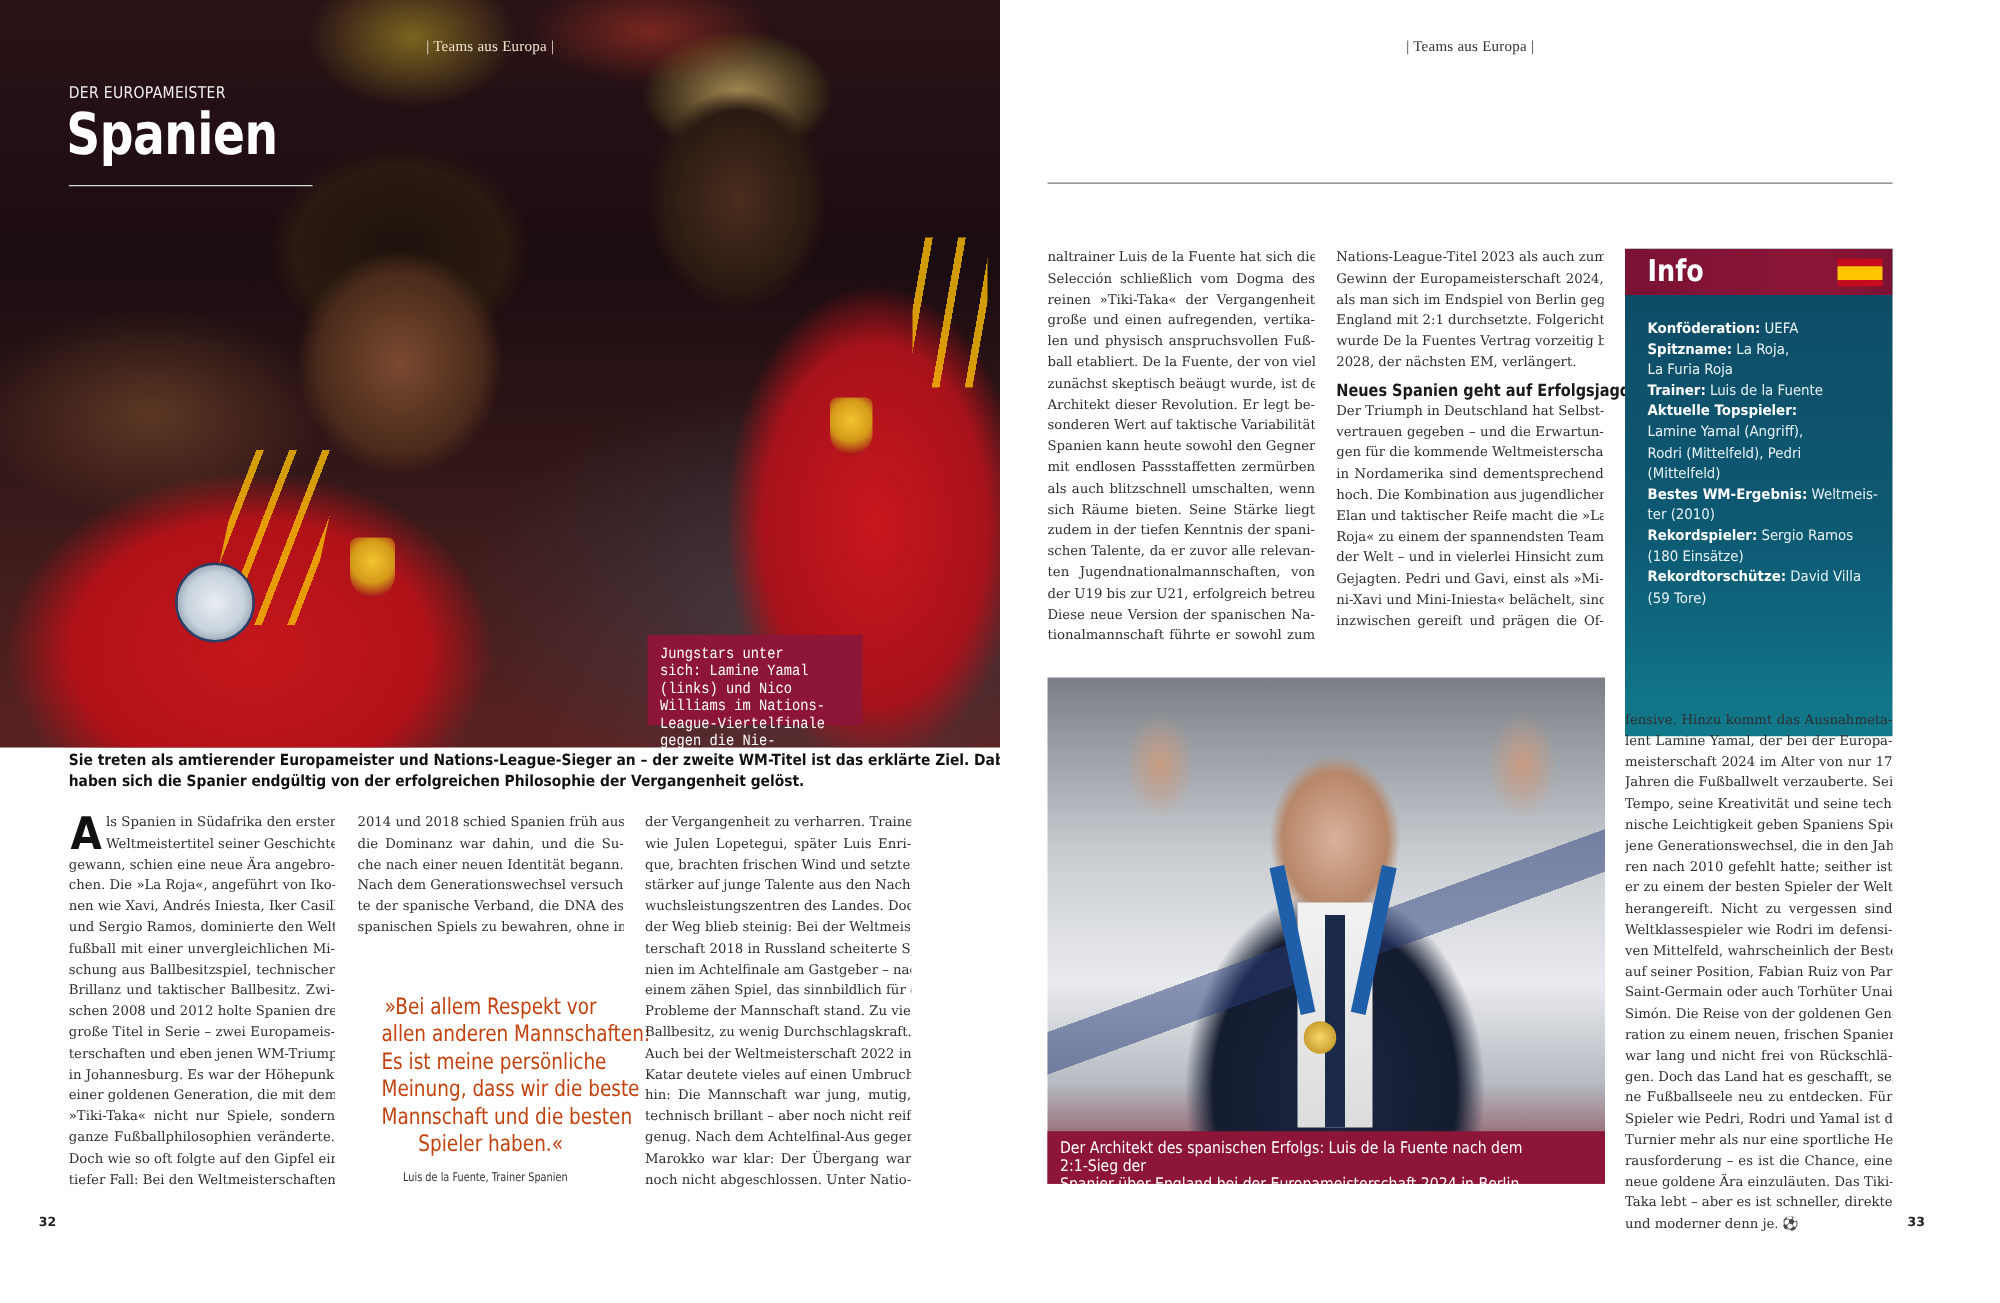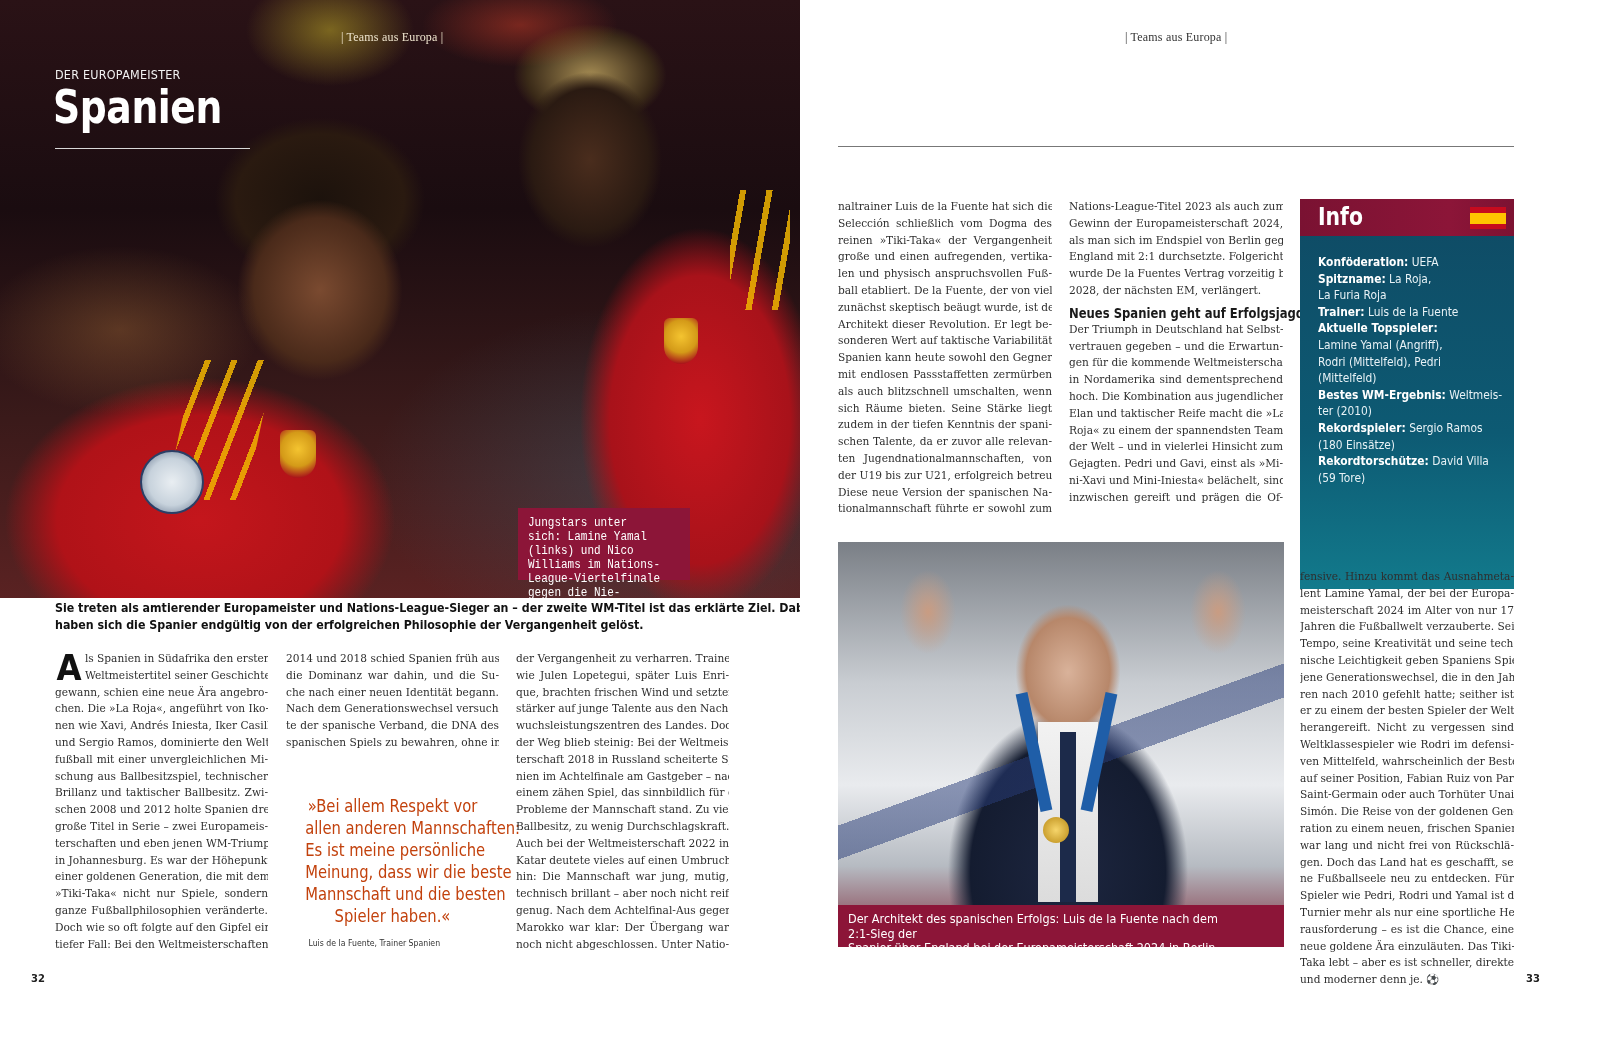--- a/index.html
+++ b/index.html
@@ -94,21 +94,21 @@
     float: left; font-family: "DejaVu Sans", sans-serif; font-weight: bold; font-size: 36px; line-height: 30px;
     color: #111; margin: 3px 2px 0 0; transform: scaleX(0.9);
   }
 
   .pullquote {
     position: absolute; left: 286px; top: 795px; width: 213px; text-align: center;
     font-family: "DejaVu Sans", sans-serif; font-size: 18px; line-height: 22px; color: #c2410c;
   }
   .pullquote .q { display: block; transform: scaleX(0.82); white-space: nowrap; }
   .pullquote-source {
-    position: absolute; left: 294px; top: 937px; width: 213px; 
+    position: absolute; left: 282px; top: 937px; width: 213px; text-align: center;
     font-family: "DejaVu Sans", sans-serif; font-size: 9.5px; color: #333;
   }
   .pullquote-source span { display: inline-block; transform: scaleX(0.82); }
 
   .subhead {
     font-family: "DejaVu Sans", sans-serif; font-weight: bold; font-size: 13.5px; color: #1a1a1a;
     display: block; height: 22px; line-height: 28px; transform: scaleX(0.86); transform-origin: left; white-space: nowrap;
   }
 
   .page-number {

